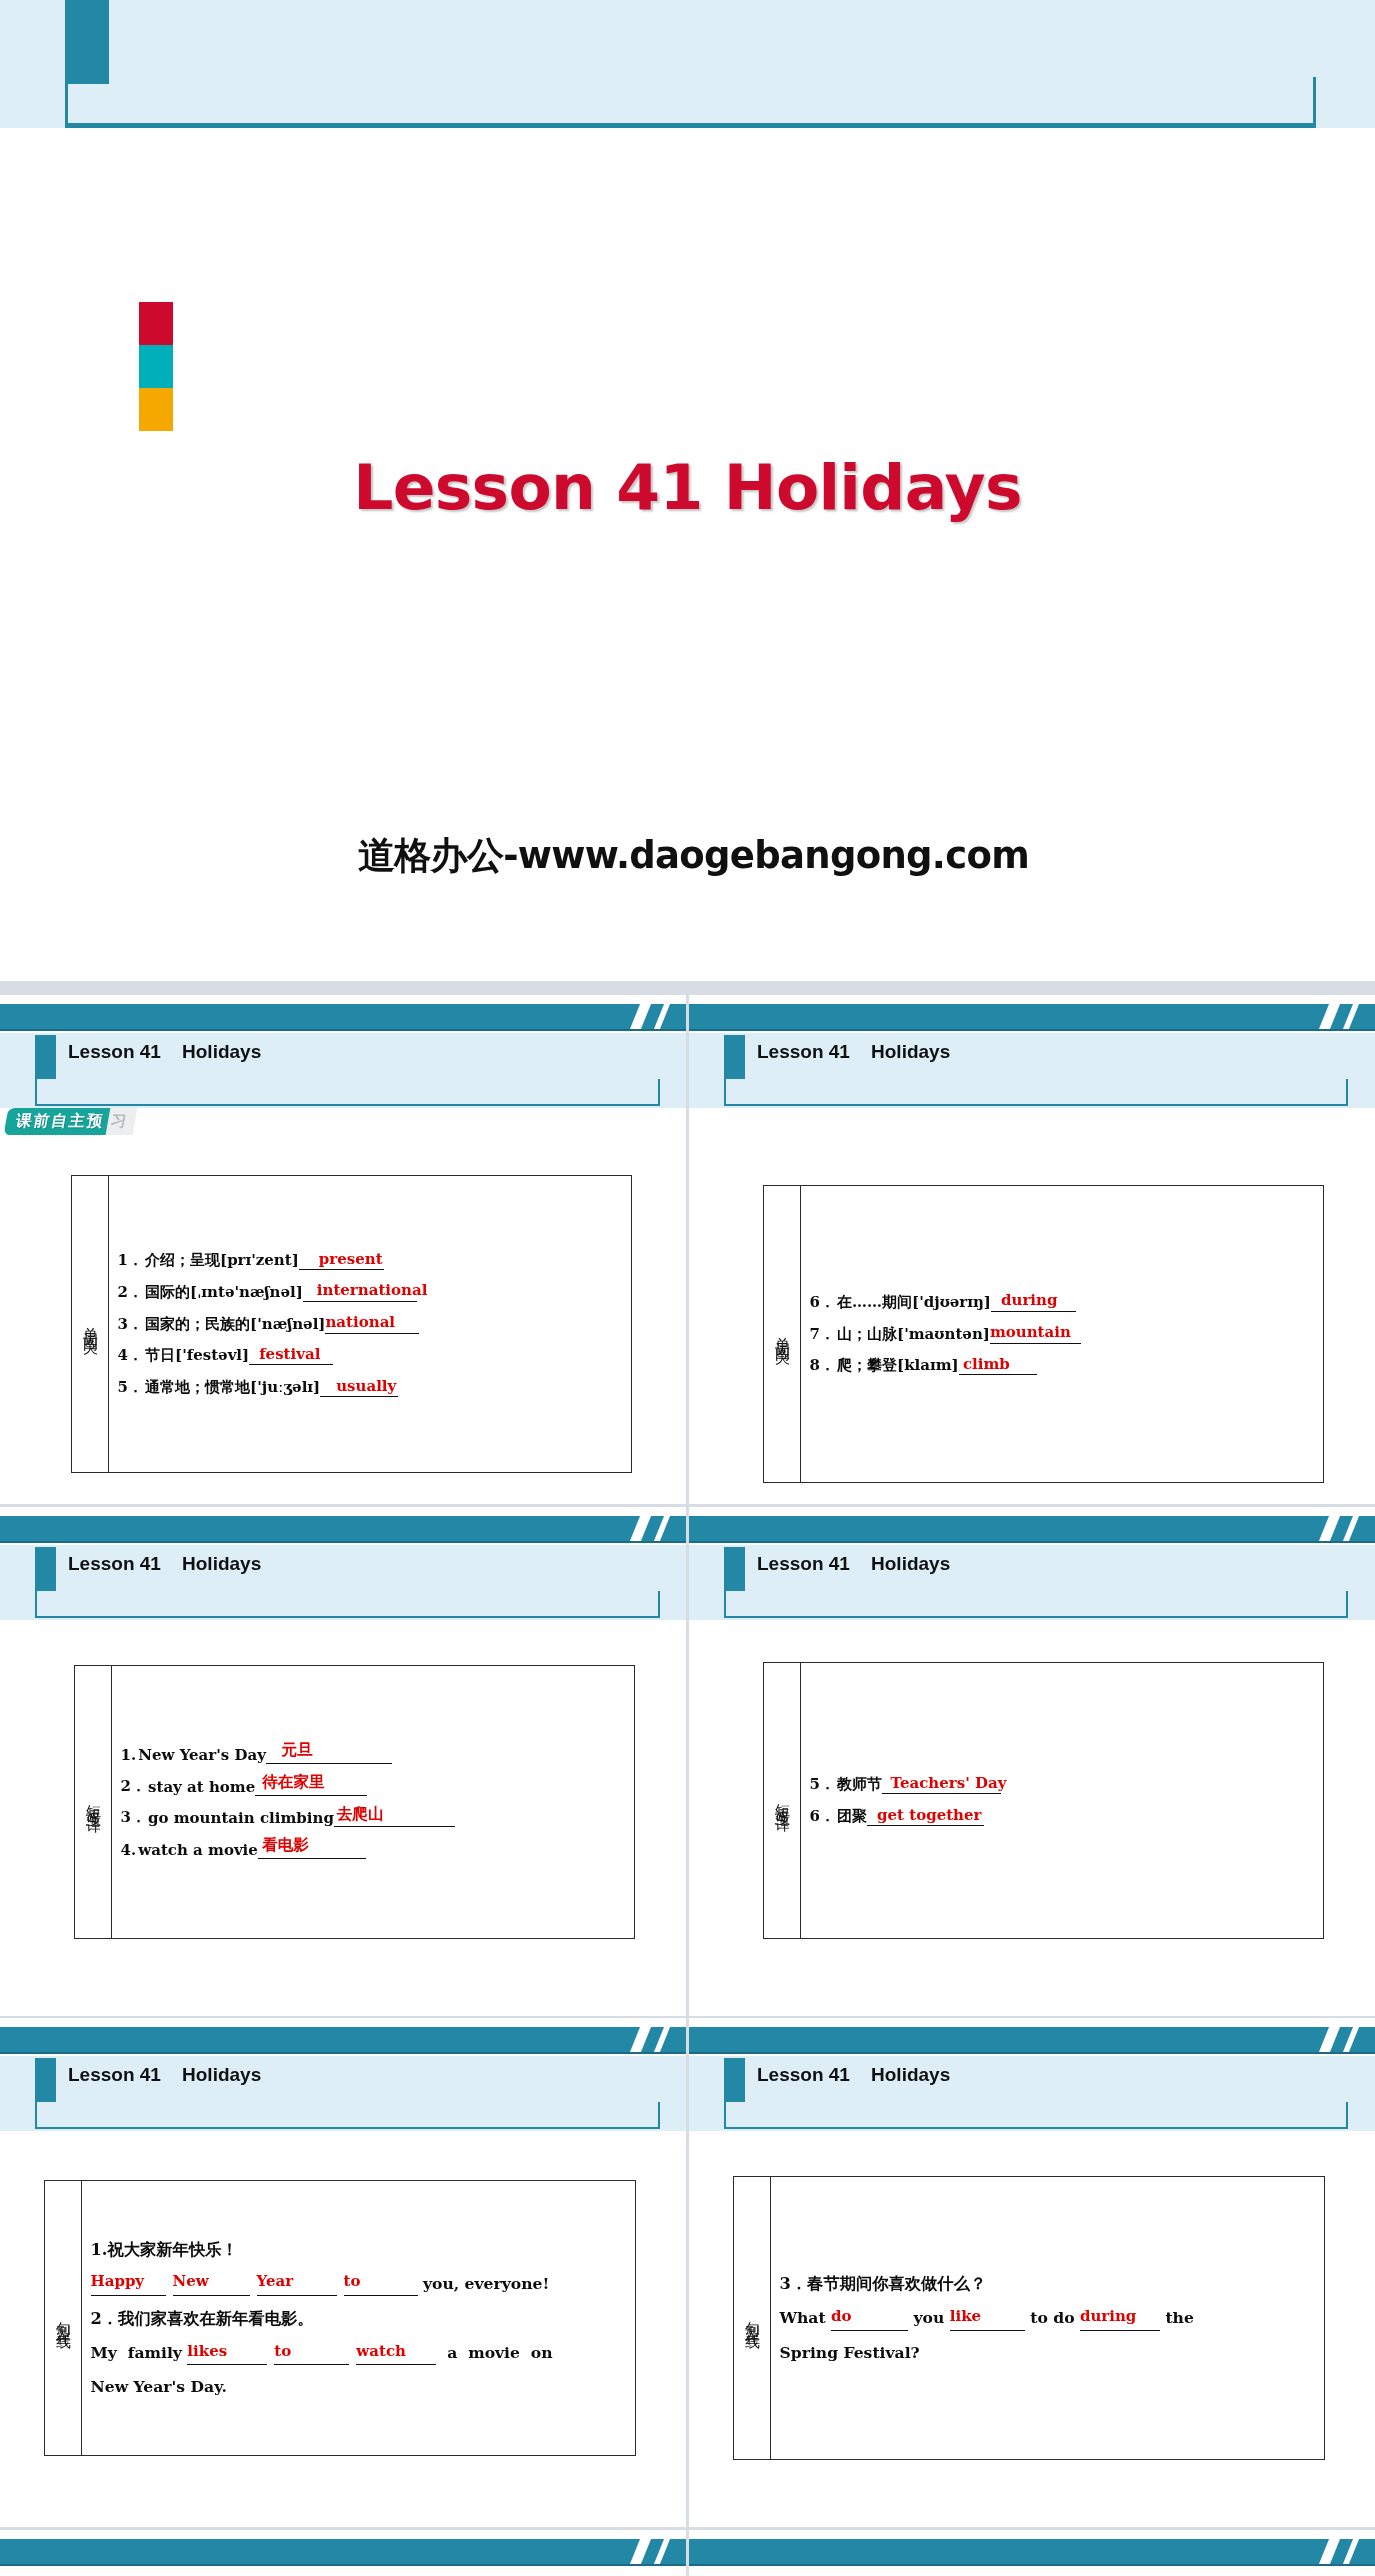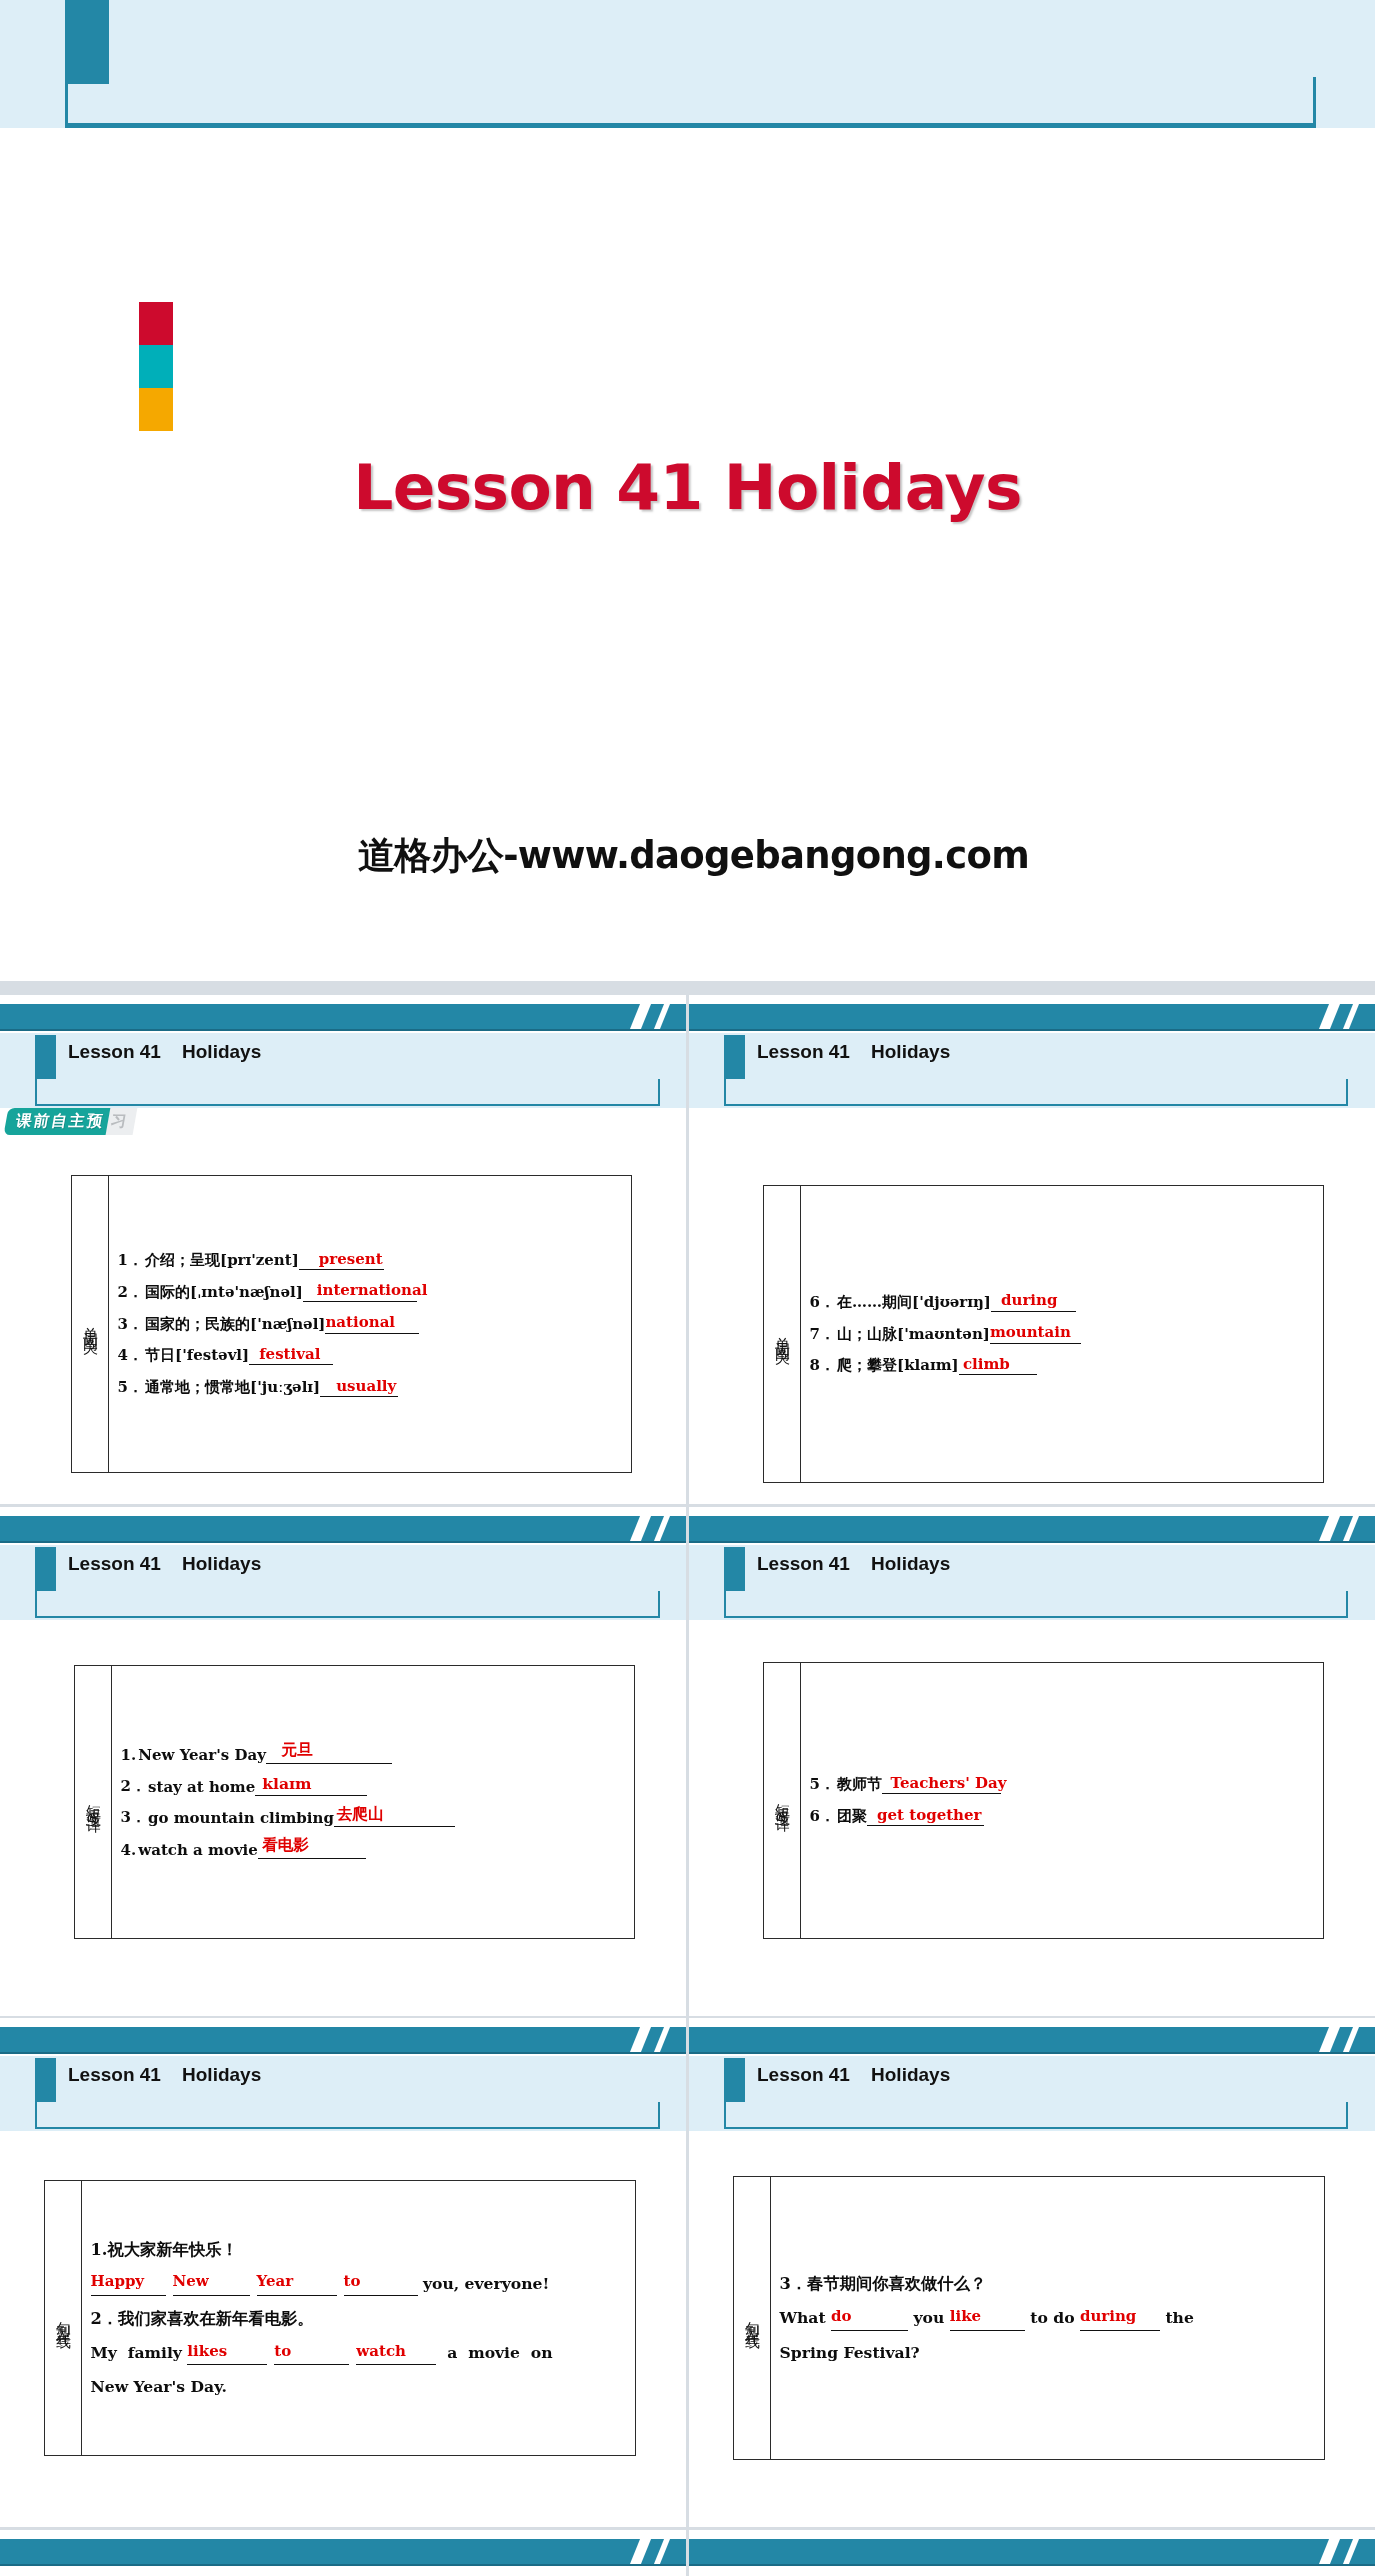--- a/index.html
+++ b/index.html
@@ -376,21 +376,21 @@
             <span class="num">1.</span>
             <span class="txt">New Year's Day</span>
             <span class="blank u" style="width:126px">
               <span class="ans cn" style="left:15.6px;right:auto">元旦</span>
             </span>
           </div>
           <div class="vrow">
             <span class="num">2．</span>
             <span class="txt"> stay at home</span>
             <span class="blank u" style="width:112px">
-              <span class="ans cn" style="left:7px;right:auto">klaɪm</span>
+              <span class="ans cn" style="left:7px;right:auto">待在家里</span>
             </span>
           </div>
           <div class="vrow">
             <span class="num">3．</span>
             <span class="txt"> go mountain climbing</span>
             <span class="blank u" style="width:121px">
               <span class="ans cn" style="left:2.8px;right:auto">去爬山</span>
             </span>
           </div>
           <div class="vrow">

